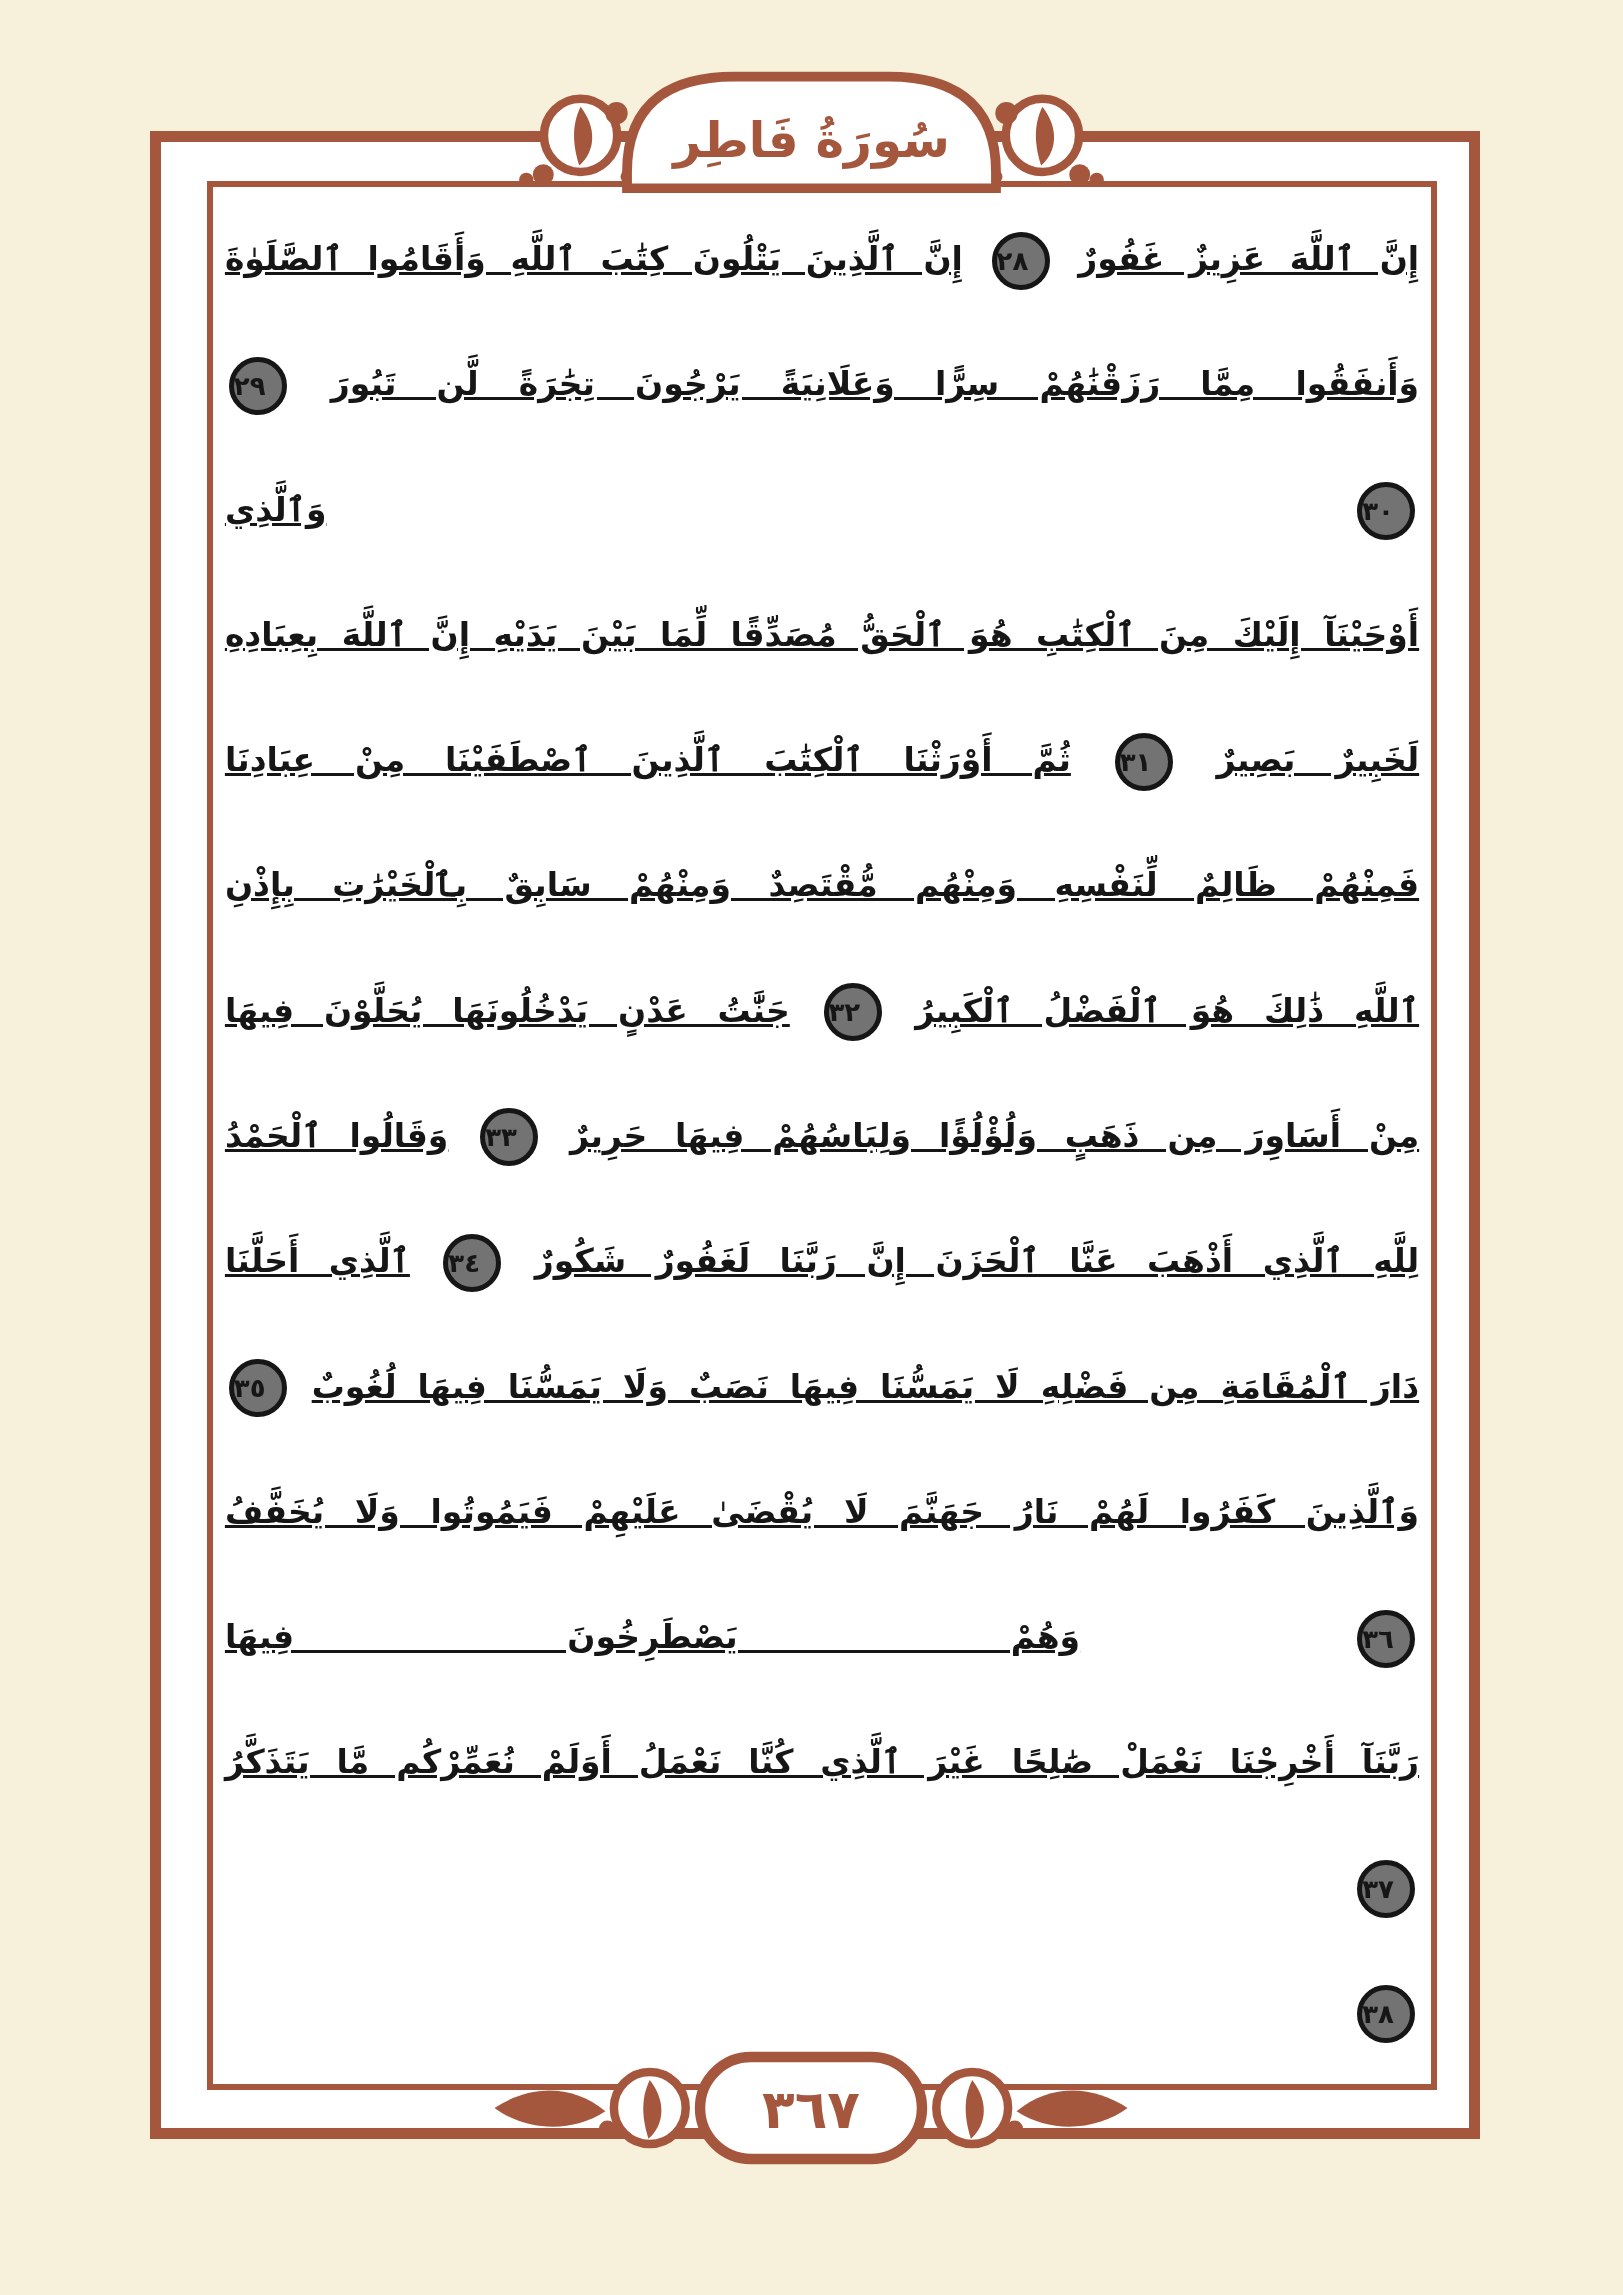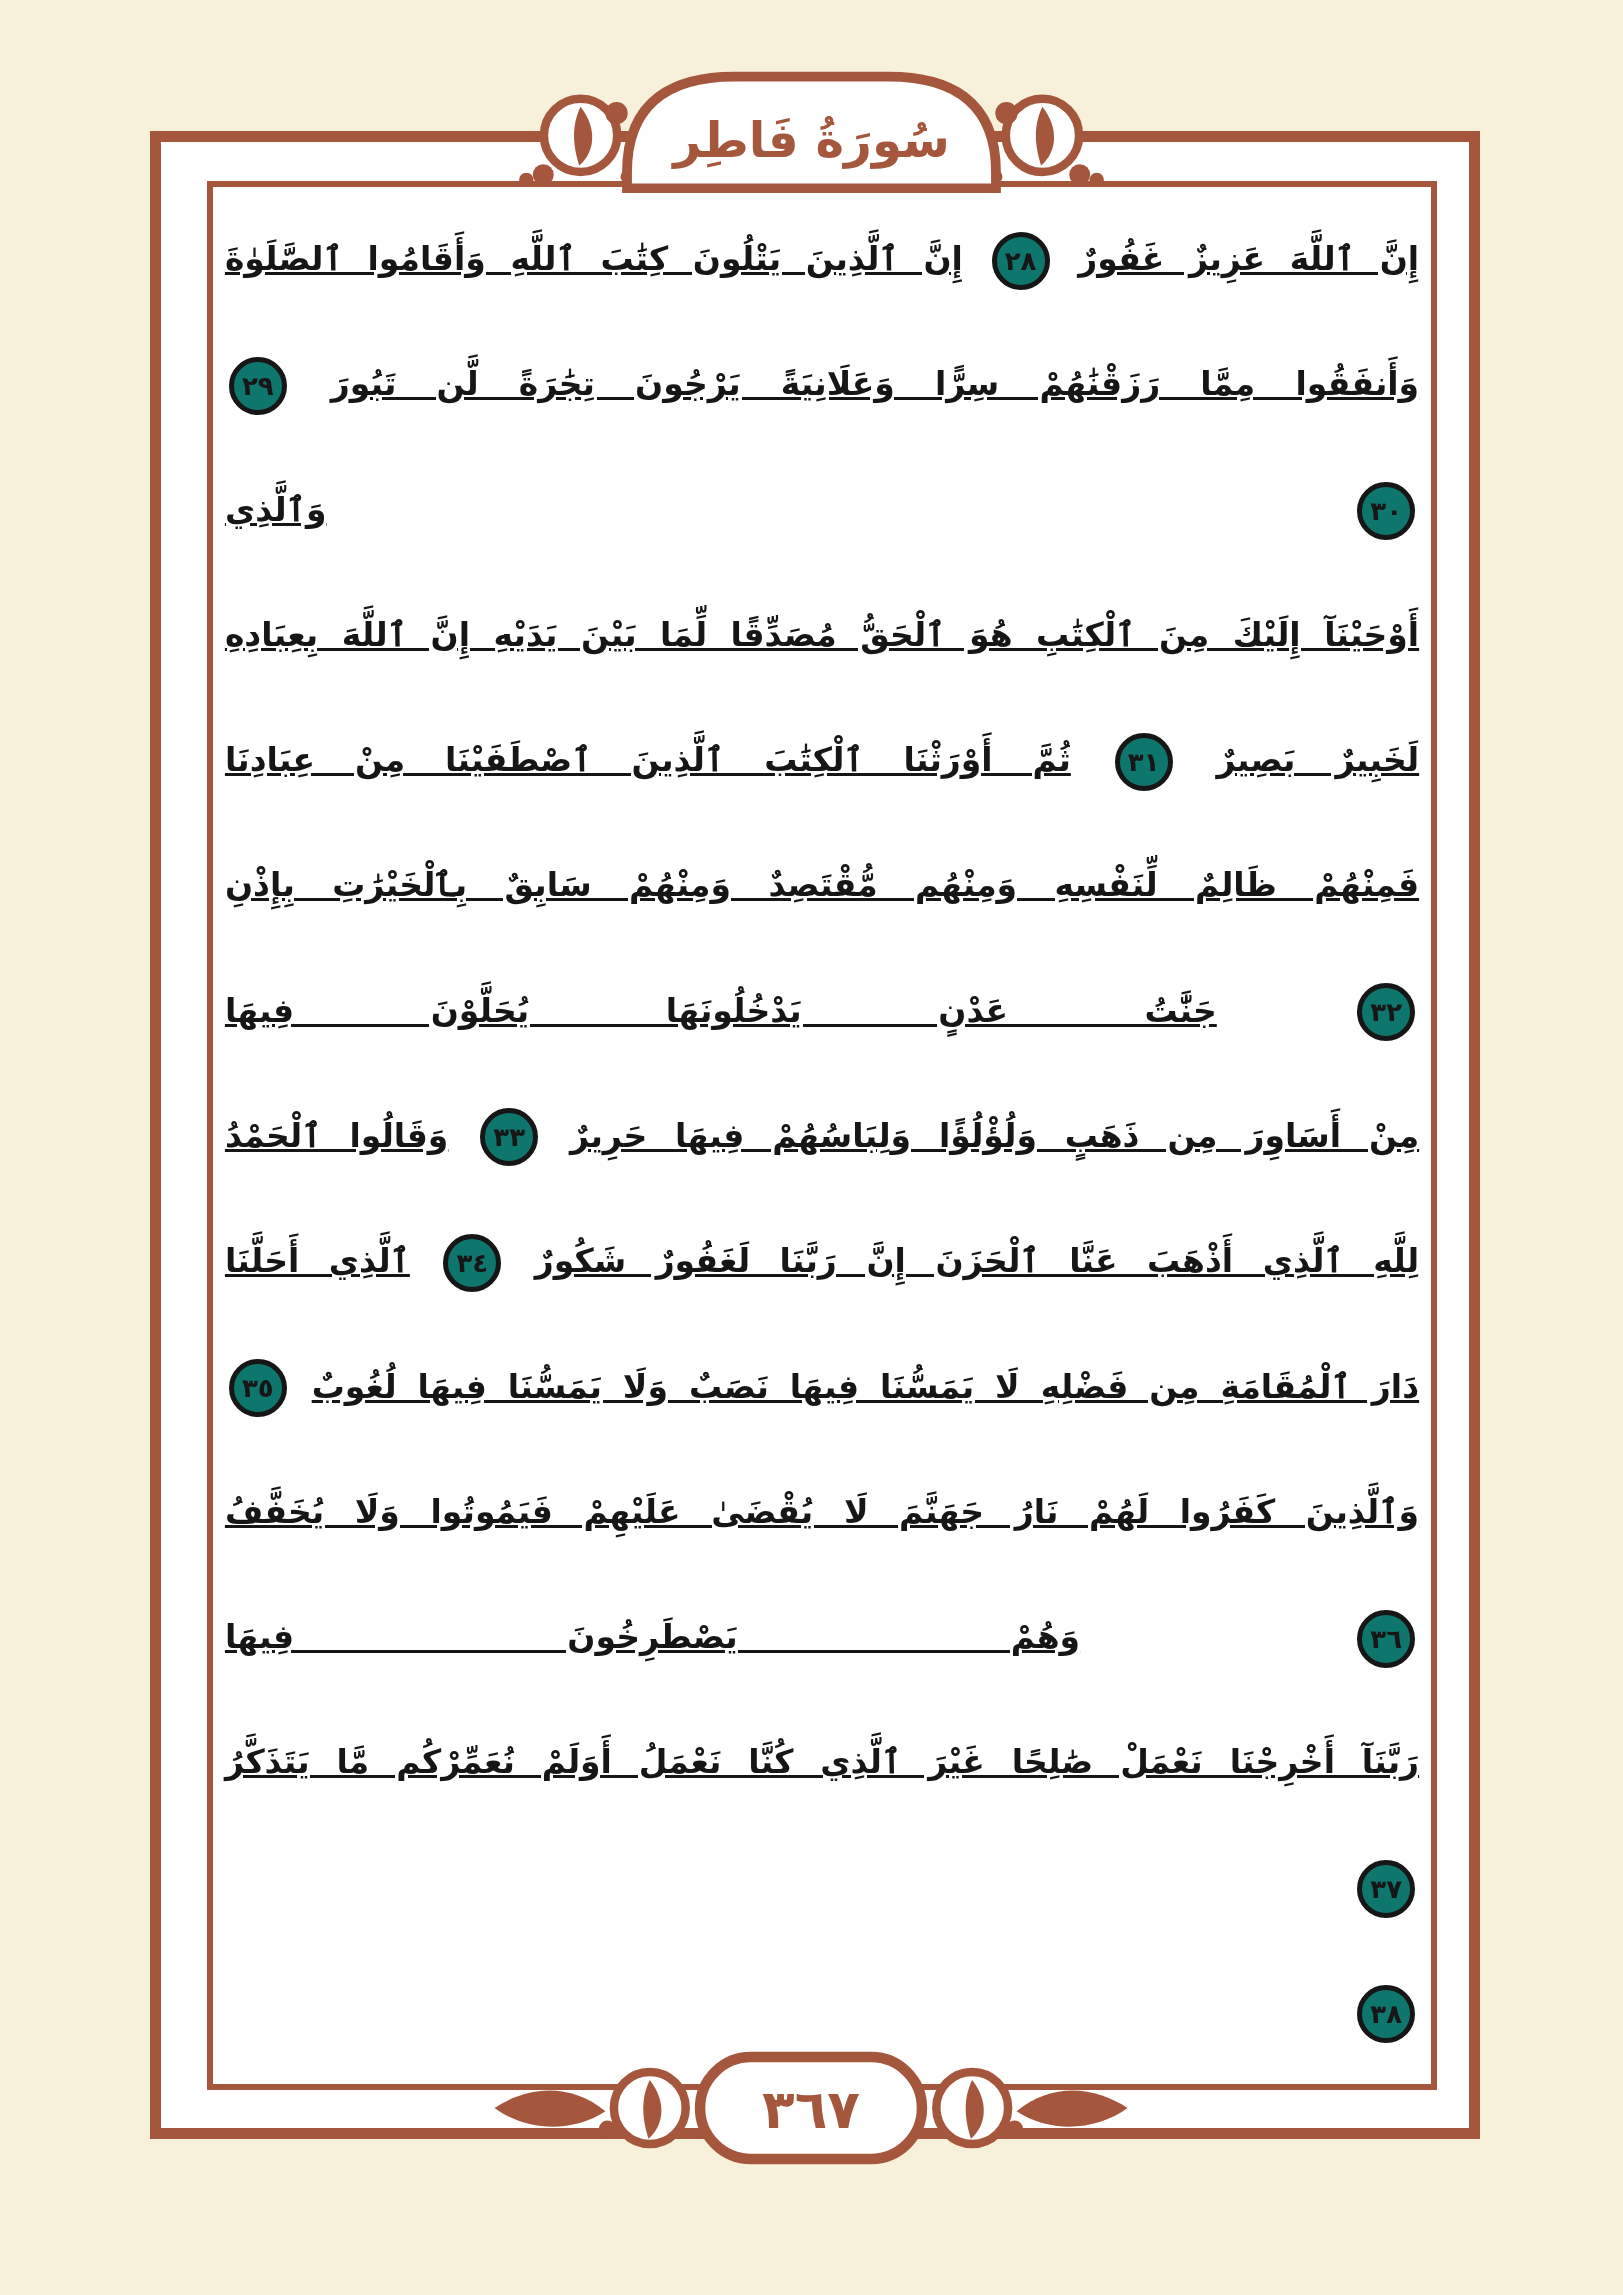--- a/index.html
+++ b/index.html
@@ -43,28 +43,28 @@
     color:var(--ink);
     text-align:justify;
     -moz-text-align-last:justify;
     text-align-last:justify;
     white-space:nowrap;
     padding:0 3.9px;
   }
   .ayah-text{color:var(--ink);text-decoration:underline;}
   .verse-badge{
     display:inline-flex;
-    align-items:center;justify-content:center;
+    align-items:center;justify-content:flex-end;
     width:58px;height:58px;
     border:5.9px solid var(--ink);
     border-radius:50%;
     box-sizing:border-box;
     vertical-align:middle;
     margin:0 3.9px;
-    background:#0f766e;
+    background:#737373;
   }
   .verse-num{
     font-size:26px;font-weight:bold;color:var(--ink);line-height:1;
   }
   .ornament{position:absolute;}
   .ornament text{
     font-family:"DejaVu Sans", sans-serif;
     font-weight:bold;
     fill:var(--frame);
   }
@@ -83,21 +83,21 @@
         <span class="verse-num">٢٩</span>
       </span></div>
     <div class="quran-line"> <span class="verse-badge">
         <span class="verse-num">٣٠</span>
       </span> <span class="ayah-text">وَٱلَّذِي</span></div>
     <div class="quran-line"><span class="ayah-text">أَوْحَيْنَآ إِلَيْكَ مِنَ ٱلْكِتَٰبِ هُوَ ٱلْحَقُّ مُصَدِّقًا لِّمَا بَيْنَ يَدَيْهِ إِنَّ ٱللَّهَ بِعِبَادِهِ</span></div>
     <div class="quran-line"><span class="ayah-text">لَخَبِيرٌ بَصِيرٌ</span> <span class="verse-badge">
         <span class="verse-num">٣١</span>
       </span> <span class="ayah-text">ثُمَّ أَوْرَثْنَا ٱلْكِتَٰبَ ٱلَّذِينَ ٱصْطَفَيْنَا مِنْ عِبَادِنَا</span></div>
     <div class="quran-line"><span class="ayah-text">فَمِنْهُمْ ظَالِمٌ لِّنَفْسِهِ وَمِنْهُم مُّقْتَصِدٌ وَمِنْهُمْ سَابِقٌ بِٱلْخَيْرَٰتِ بِإِذْنِ</span></div>
-    <div class="quran-line"> <span class="verse-badge">
+    <div class="quran-line"><span class="ayah-text">ٱللَّهِ ذَٰلِكَ هُوَ ٱلْفَضْلُ ٱلْكَبِيرُ</span> <span class="verse-badge">
         <span class="verse-num">٣٢</span>
       </span> <span class="ayah-text">جَنَّٰتُ عَدْنٍ يَدْخُلُونَهَا يُحَلَّوْنَ فِيهَا</span></div>
     <div class="quran-line"><span class="ayah-text">مِنْ أَسَاوِرَ مِن ذَهَبٍ وَلُؤْلُؤًا وَلِبَاسُهُمْ فِيهَا حَرِيرٌ</span> <span class="verse-badge">
         <span class="verse-num">٣٣</span>
       </span> <span class="ayah-text">وَقَالُوا ٱلْحَمْدُ</span></div>
     <div class="quran-line"><span class="ayah-text">لِلَّهِ ٱلَّذِي أَذْهَبَ عَنَّا ٱلْحَزَنَ إِنَّ رَبَّنَا لَغَفُورٌ شَكُورٌ</span> <span class="verse-badge">
         <span class="verse-num">٣٤</span>
       </span> <span class="ayah-text">ٱلَّذِي أَحَلَّنَا</span></div>
     <div class="quran-line"><span class="ayah-text">دَارَ ٱلْمُقَامَةِ مِن فَضْلِهِ لَا يَمَسُّنَا فِيهَا نَصَبٌ وَلَا يَمَسُّنَا فِيهَا لُغُوبٌ</span> <span class="verse-badge">
         <span class="verse-num">٣٥</span>

